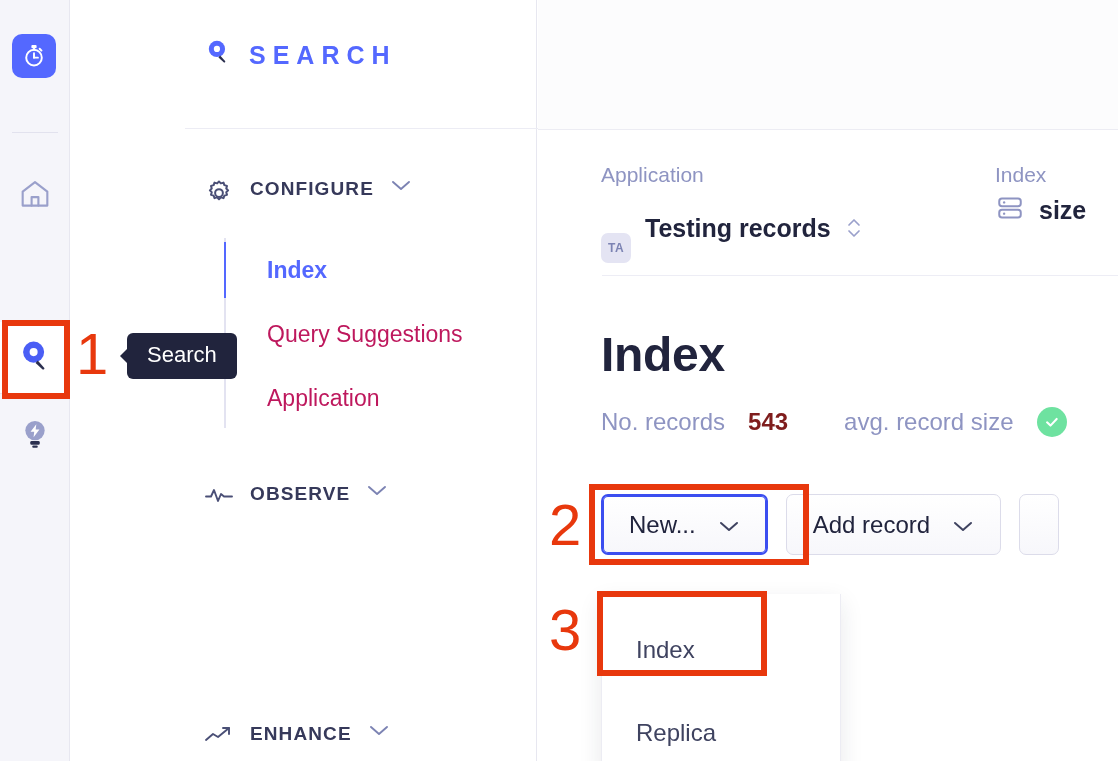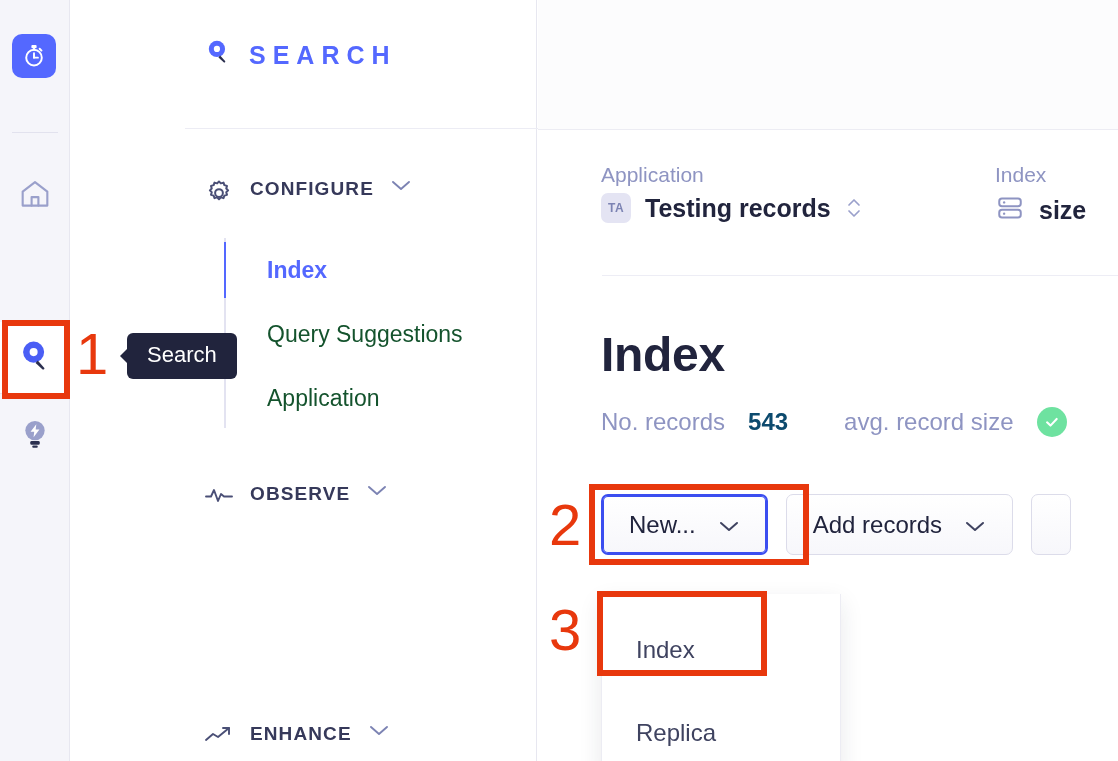--- a/index.html
+++ b/index.html
@@ -83,21 +83,21 @@
     position: absolute; left: 154px;
     width: 330px;
     border-left: 2px solid #e3e3f1;
     padding-left: 0;
     box-sizing: border-box;
   }
   .nav-sub-item {
     position: relative;
     padding-left: 41px;
     font-size: 23px;
-    color: #14532d;
+    color: #be185d;
     line-height: 64px;
     height: 64px;
     white-space: nowrap;
   }
   .nav-sub-item.active {
     color: #5468ff; font-weight: 700;
   }
   .nav-sub-item.active::before {
     content: ""; position: absolute; left: -2px; top: 4px;
     width: 2px; height: 56px; background: #5468ff;
@@ -145,20 +145,21 @@
   }
   .selector-value {
     display: flex; align-items: center; gap: 14px;
   }
   .app-badge {
     width: 30px; height: 30px; border-radius: 7px;
     background: #e4e4f3; color: #7c83b3;
     font-size: 12px; font-weight: 700;
     display: flex; align-items: center; justify-content: center;
     letter-spacing: .5px;
+    margin-top: 40px;
   }
   .selector-name {
     font-size: 25px; font-weight: 700; color: #21243d;
     white-space: nowrap;
   }
   .selector-caret { display: flex; flex-direction: column; gap: 3px; color: #9aa0cb; }
 
   .selector-divider {
     position: absolute; left: 64px; top: 275px;
     width: 516px; height: 1px; background: #ededf5;
@@ -168,21 +169,21 @@
     position: absolute; left: 601px; top: 327px;
     font-size: 48px; font-weight: 700; color: #21243d;
     letter-spacing: -0.3px;
   }
   .page-stats {
     position: absolute; left: 601px; top: 407px;
     display: flex; align-items: center; gap: 23px;
     font-size: 24px; color: #8e94c2;
     white-space: nowrap;
   }
-  .page-stats .num { color: #0c4a6e; font-weight: 700; }
+  .page-stats .num { color: #7f1d1d; font-weight: 700; }
   .check-badge {
     width: 30px; height: 30px; border-radius: 50%;
     background: #6ee2a0;
     display: flex; align-items: center; justify-content: center;
     flex: 0 0 auto;
   }
 
   
   .actions {
     position: absolute; left: 601px; top: 494px;
@@ -422,21 +423,21 @@
   <div class="actions">
     <div class="btn focused">
       <span>New...</span>
       <span>
         <svg width="22" height="14" viewBox="0 0 22 14" fill="none" stroke="#3f4360" stroke-width="2" stroke-linecap="round" stroke-linejoin="round">
           <path d="M3 4 L11 11 L19 4"></path>
         </svg>
       </span>
     </div>
     <div class="btn">
-      <span>Add records</span>
+      <span>Add record</span>
       <span>
         <svg width="22" height="14" viewBox="0 0 22 14" fill="none" stroke="#3f4360" stroke-width="2" stroke-linecap="round" stroke-linejoin="round">
           <path d="M3 4 L11 11 L19 4"></path>
         </svg>
       </span>
     </div>
     <div class="btn partial"></div>
   </div>
 
   <div class="dropdown">

